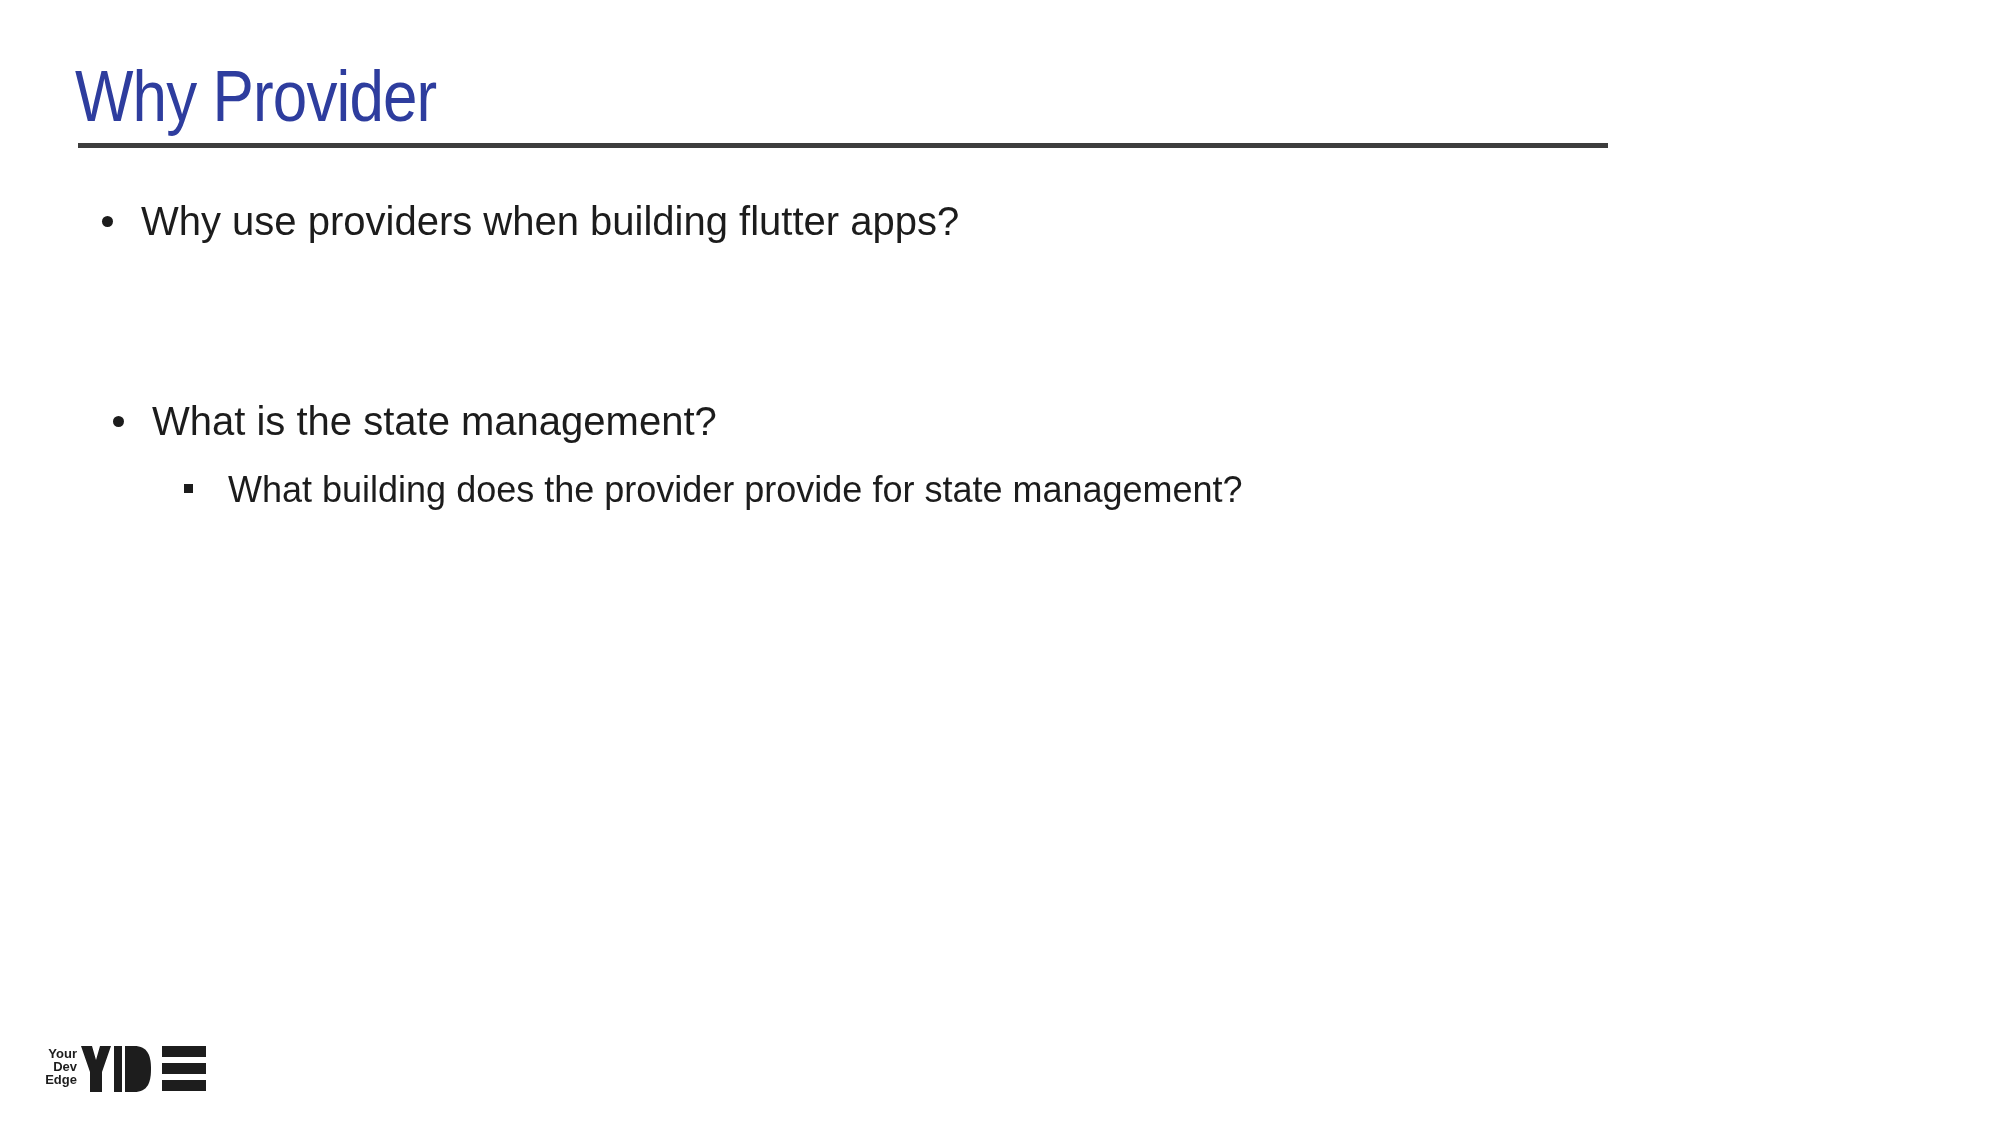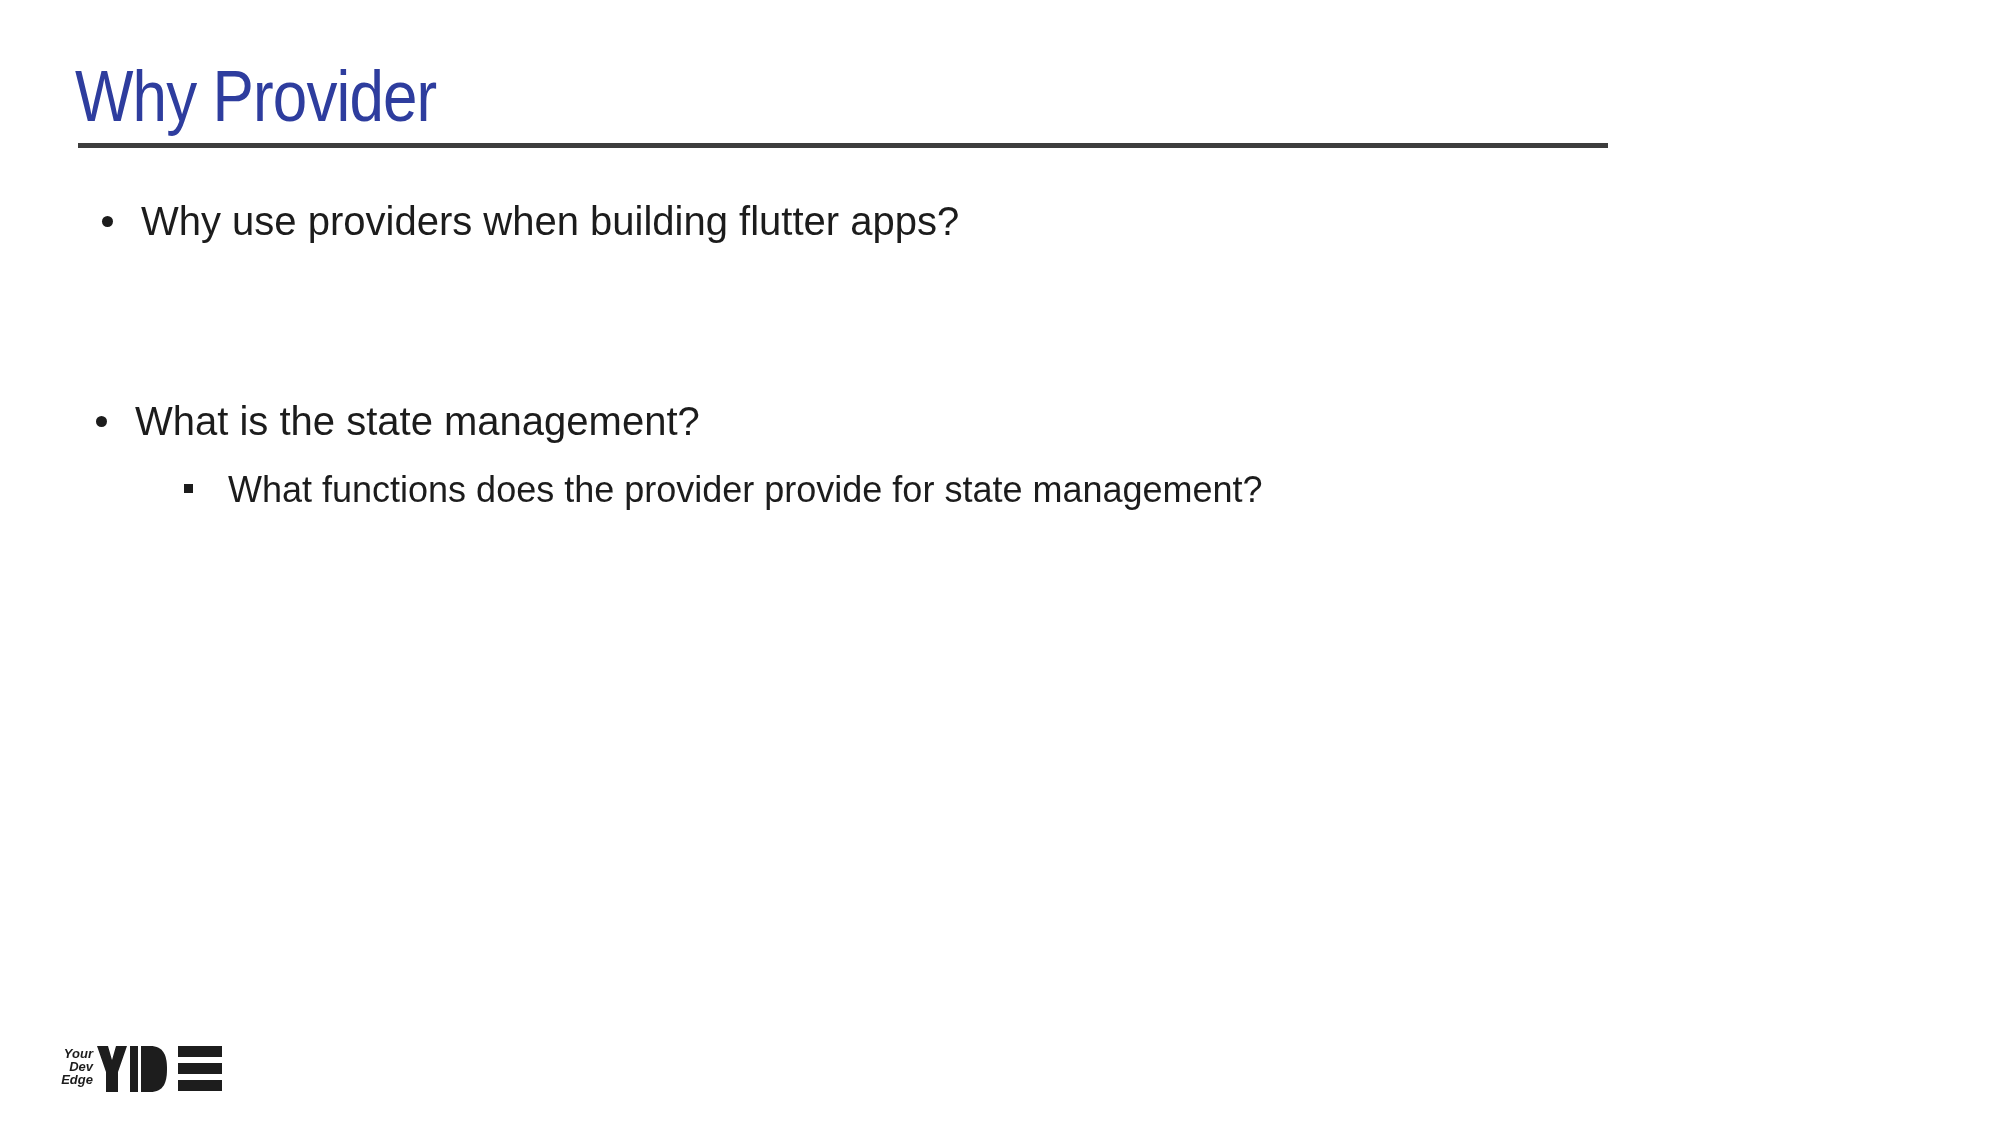--- a/index.html
+++ b/index.html
@@ -33,26 +33,26 @@
     white-space:nowrap;
     color:#1c1c1c;
   }
   .li .marker{position:absolute;left:0;background:#1c1c1c;}
   .l1{font-size:40px;padding-left:39px;}
   .l2{font-size:36px;padding-left:44px;}
   .marker.dot{width:11px;height:11px;border-radius:50%;top:15px;}
   .marker.sq{width:9px;height:9px;top:12px;}
   #b1{left:102px;top:201px;}
   #s1{left:184px;top:271px;}
-  #b2{left:96px;top:401px;text-align:center;}
+  #b2{left:113px;top:401px;text-align:center;}
   #s2{left:184px;top:472px;}
   .logo{
     position:absolute;
-    left:60px;top:1044px;
-    width:162px;height:50px;font-style:italic;
+    left:44px;top:1044px;
+    width:162px;height:50px;
   }
   .logo svg{display:block;width:100%;height:100%;}
   .logo text{
     font-family:"Liberation Sans",sans-serif;
     font-weight:bold;
     font-size:13px;
     fill:#1d1d1d;
   }
   .logo .shape{fill:#1d1d1d;}
 </style>
@@ -71,21 +71,21 @@
   </div>
 
 
   <div class="li l1" id="b2">
     <span class="marker dot"></span>
     <span>What is the state management?</span>
   </div>
 
   <div class="li l2" id="s2">
     <span class="marker sq"></span>
-    <span>What functions does the provider provide for state management?</span>
+    <span>What building does the provider provide for state management?</span>
   </div>
 
   <div class="logo">
     <svg viewBox="0 0 162 50" xmlns="http://www.w3.org/2000/svg">
       <text x="33" y="14" text-anchor="end">Your</text>
       <text x="33" y="27" text-anchor="end">Dev</text>
       <text x="33" y="40" text-anchor="end">Edge</text>
       <g>
         <polygon class="shape" points="37,2 48,2 52,16 56,2 67,2 58,28 58,48 46,48 46,28"></polygon>
         <rect class="shape" x="70" y="2" width="8" height="46"></rect>

